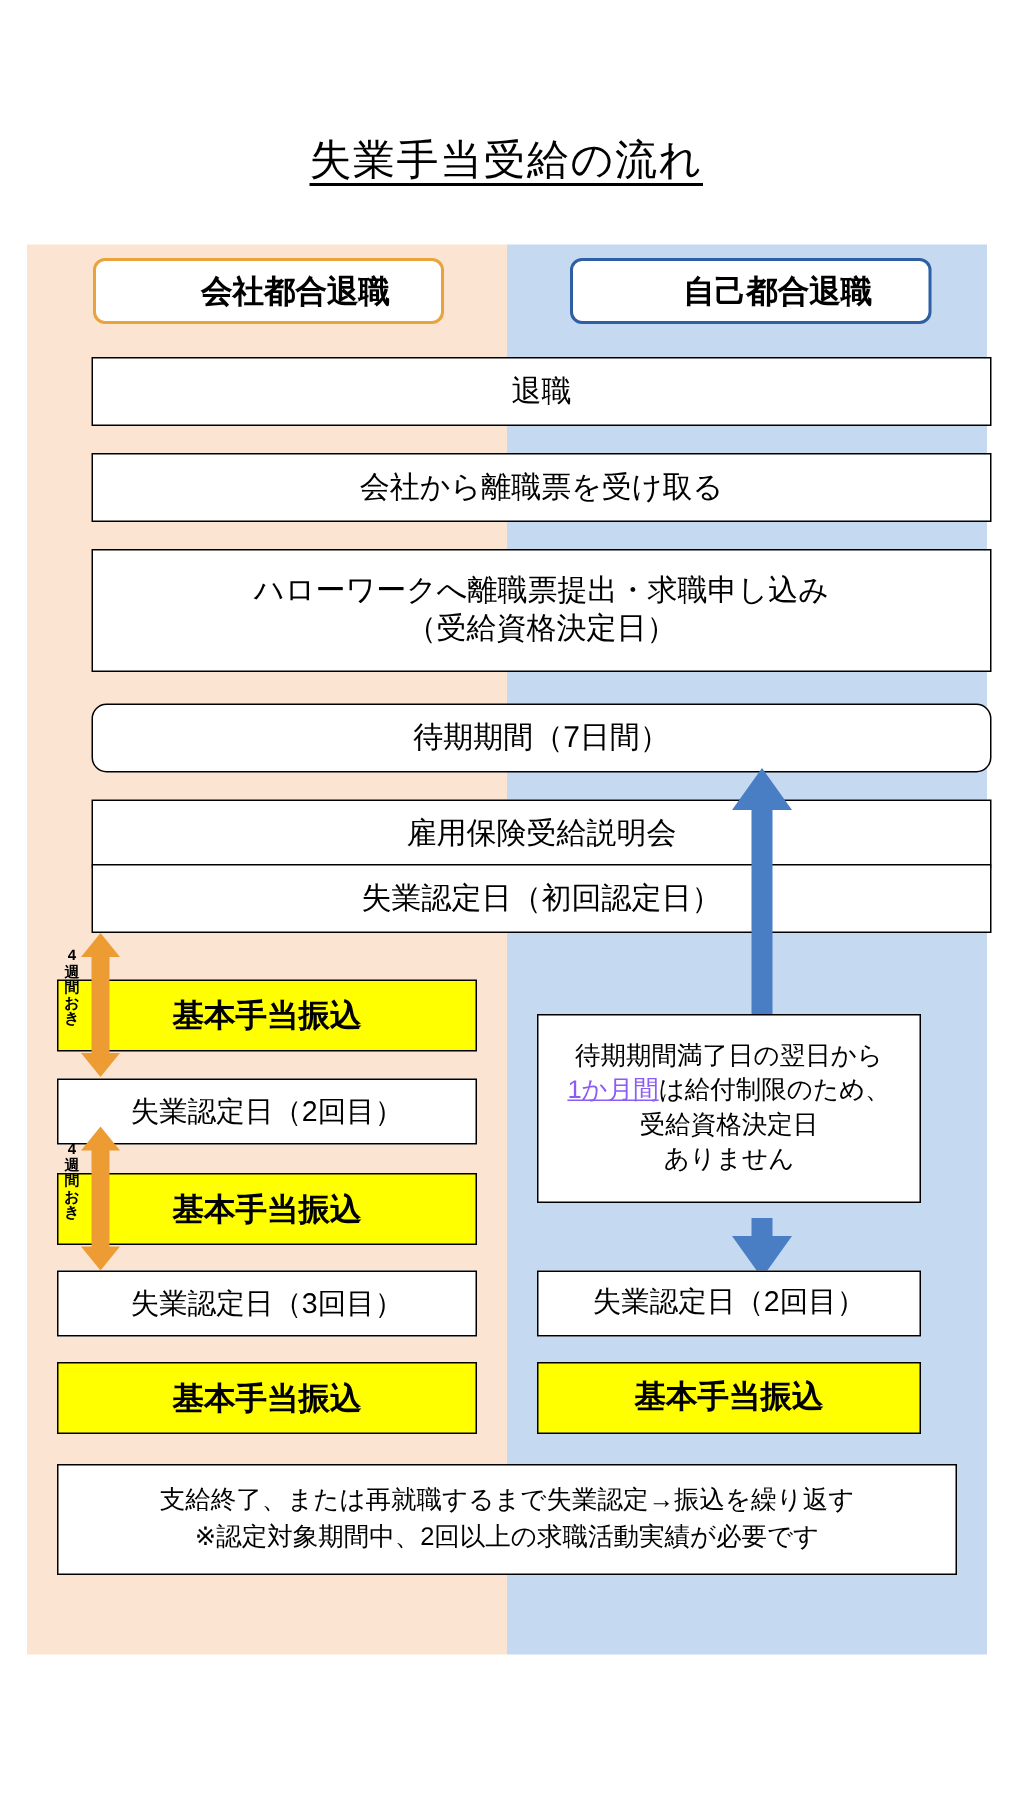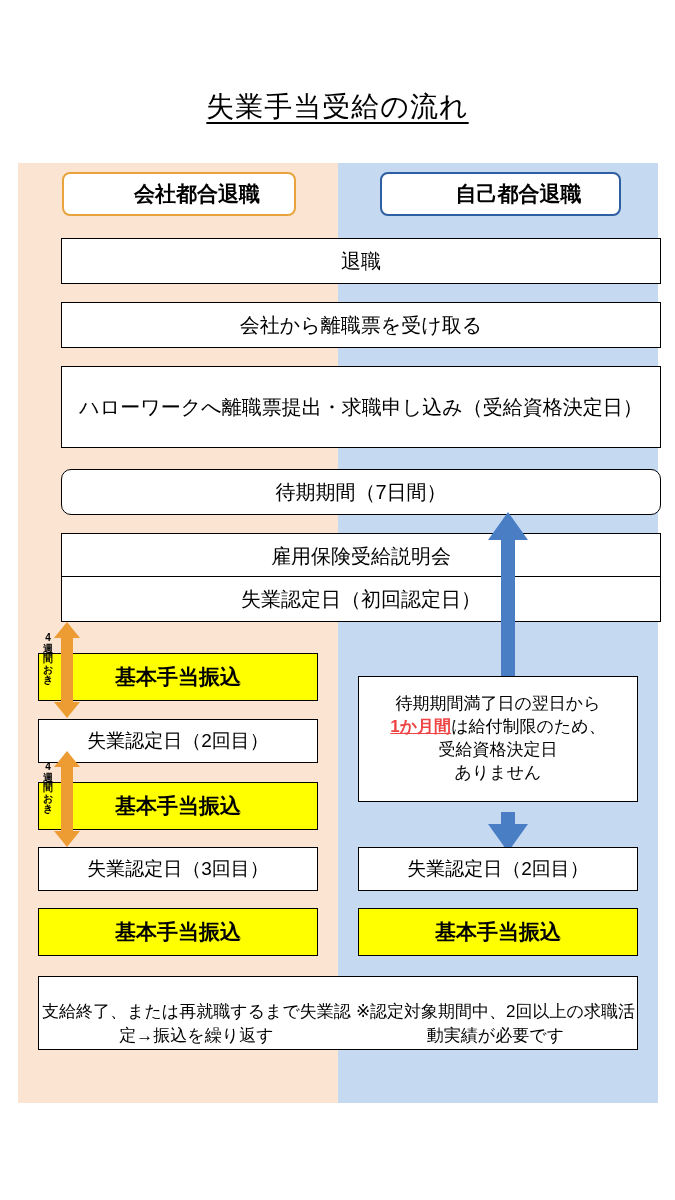--- a/index.html
+++ b/index.html
@@ -110,57 +110,56 @@
   .lbox.yellow {
     background: #ffff00;
     font-weight: bold;
     font-size: 21px;
   }
 
   
   .rbox {
     position: absolute;
     left: 358px;
-    width: 280px;
+    width: 256px;
     background: #ffffff;
     border: 1px solid #000000;
     box-sizing: border-box;
     display: flex;
     align-items: center;
     justify-content: center;
     text-align: center;
     font-size: 19px;
     line-height: 1.35;
   }
   .rbox.yellow {
     background: #ffff00;
     font-weight: bold;
     font-size: 21px;
   }
   .rbox.note {
     font-size: 17px;
     padding: 6px 8px;
   }
   .rbox .u-red {
-    color: #ef4444;
+    color: #8b5cf6;
     text-decoration: underline;
-    font-weight: bold;
   }
 
   
   .bottom-note {
     position: absolute;
     left: 38px;
     width: 600px;
     background: #ffffff;
     border: 1px solid #000000;
     box-sizing: border-box;
     display: flex;
-    flex-direction: row;
-    align-items: flex-end;
+    flex-direction: column;
+    align-items: center;
     justify-content: center;
     text-align: center;
     font-size: 17px;
     line-height: 1.45;
   }
 
   
   .dbl-arrow {
     position: absolute;
     width: 26px;
@@ -211,21 +210,21 @@
 </div>
 
 <div class="step" style="top:238px; height:46px;">
   <span>退職</span>
 </div>
 
 <div class="step" style="top:302px; height:46px;">
   <span>会社から離職票を受け取る</span>
 </div>
 
-<div class="step two-line" style="top:366px; height:82px; ">
+<div class="step two-line" style="top:366px; height:82px; flex-direction:column;">
   <span>ハローワークへ離職票提出・求職申し込み</span>
   <span>（受給資格決定日）</span>
 </div>
 
 <div class="step" style="top:469px; height:46px;border-radius:10px;">
   <span>待期期間（7日間）</span>
 </div>
 
 <div class="step" style="top:533px; height:46px;">
   <span>雇用保険受給説明会</span>

